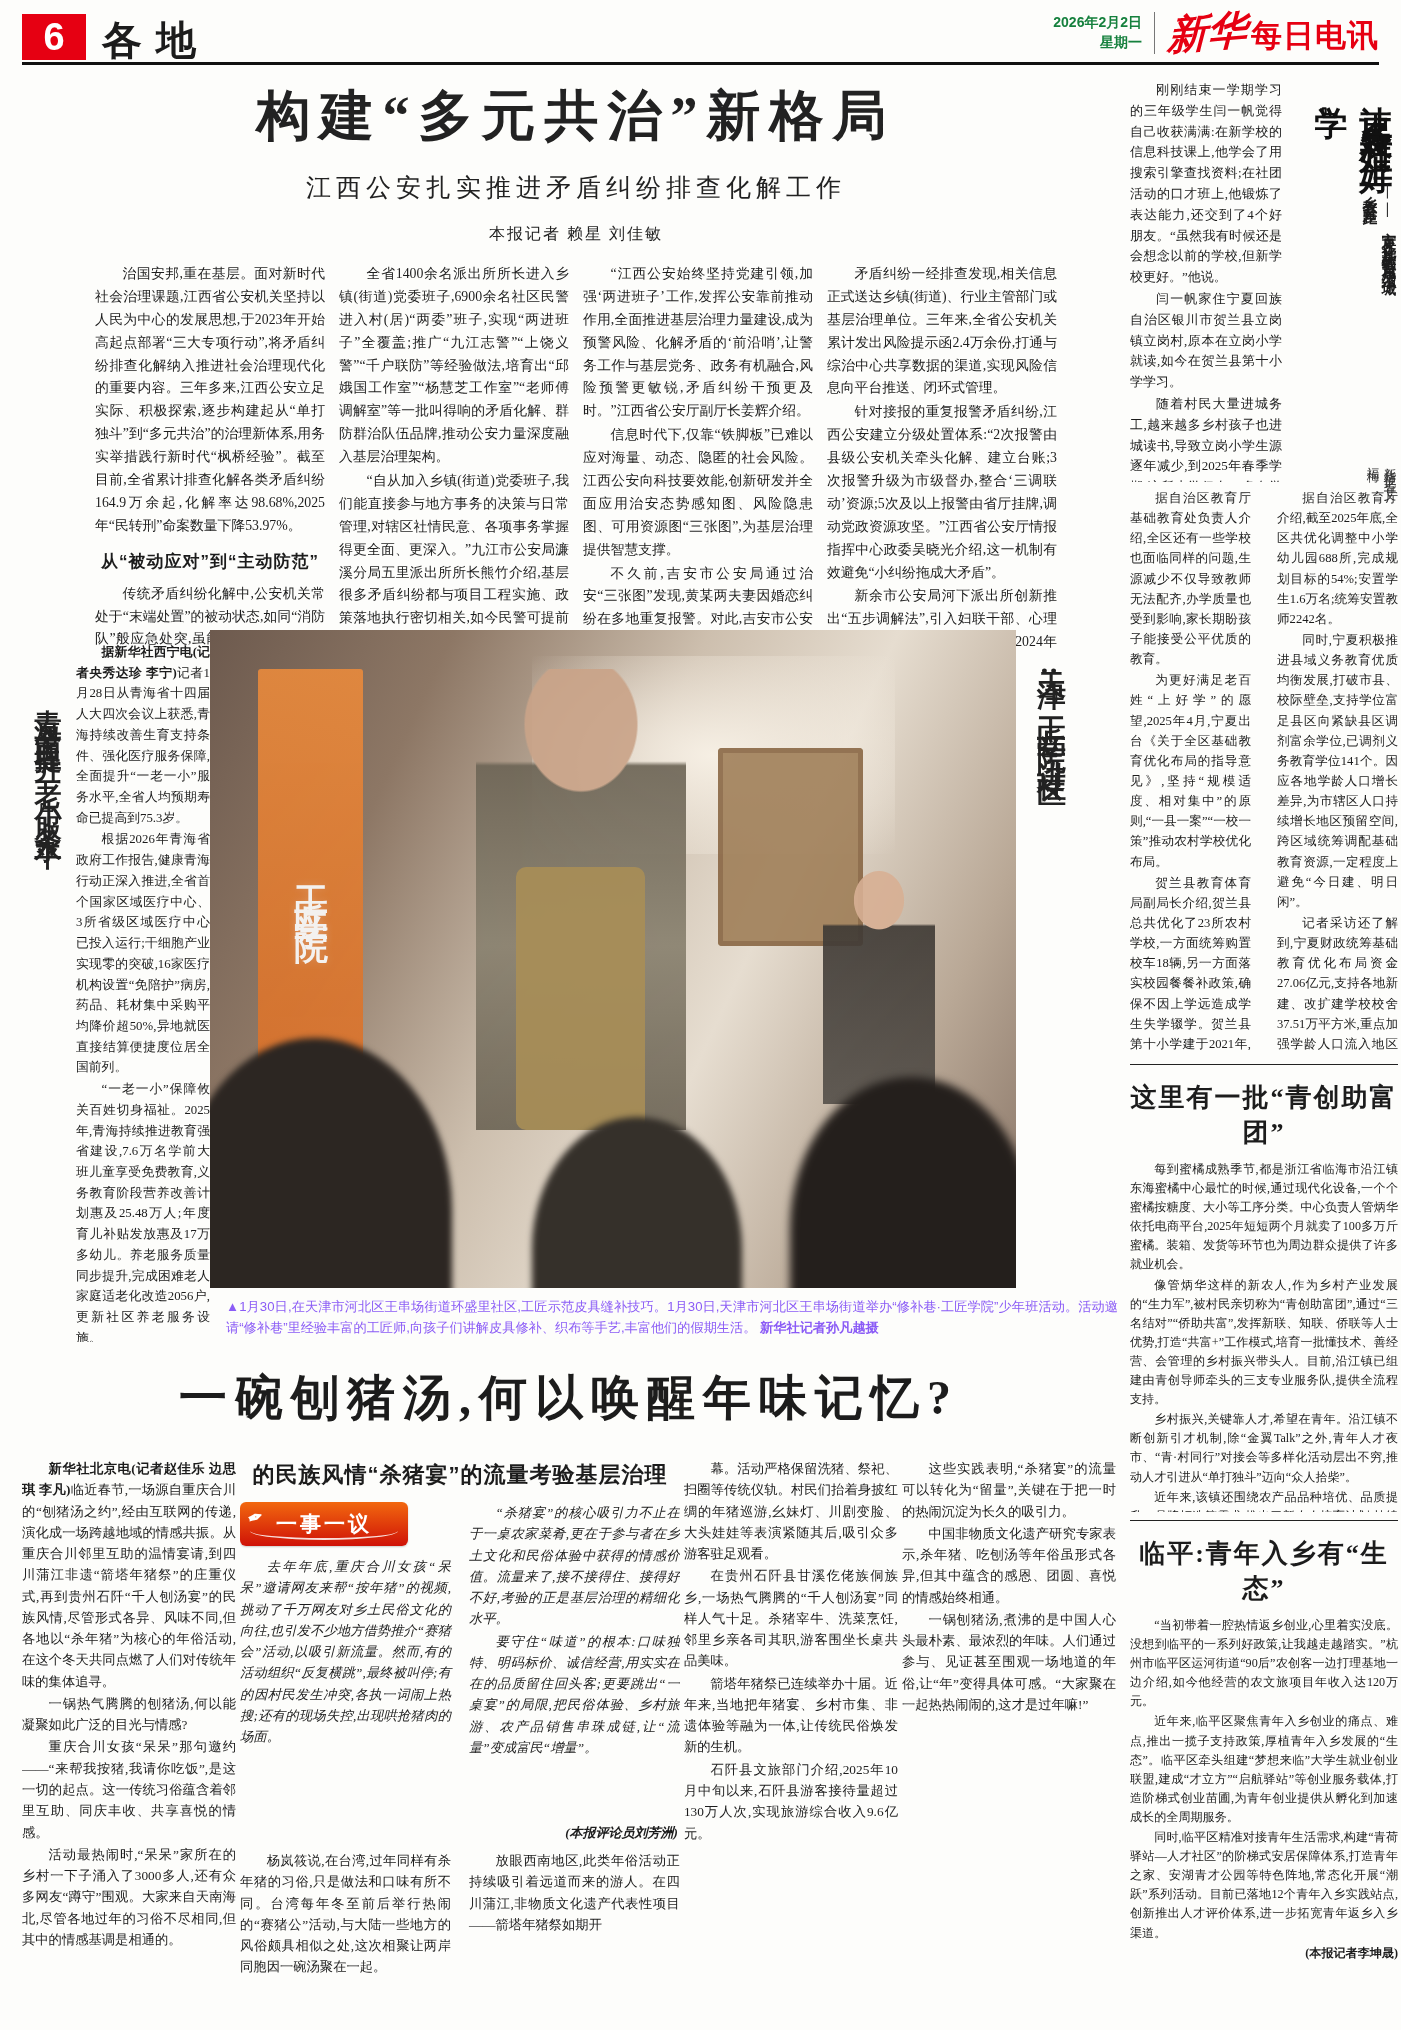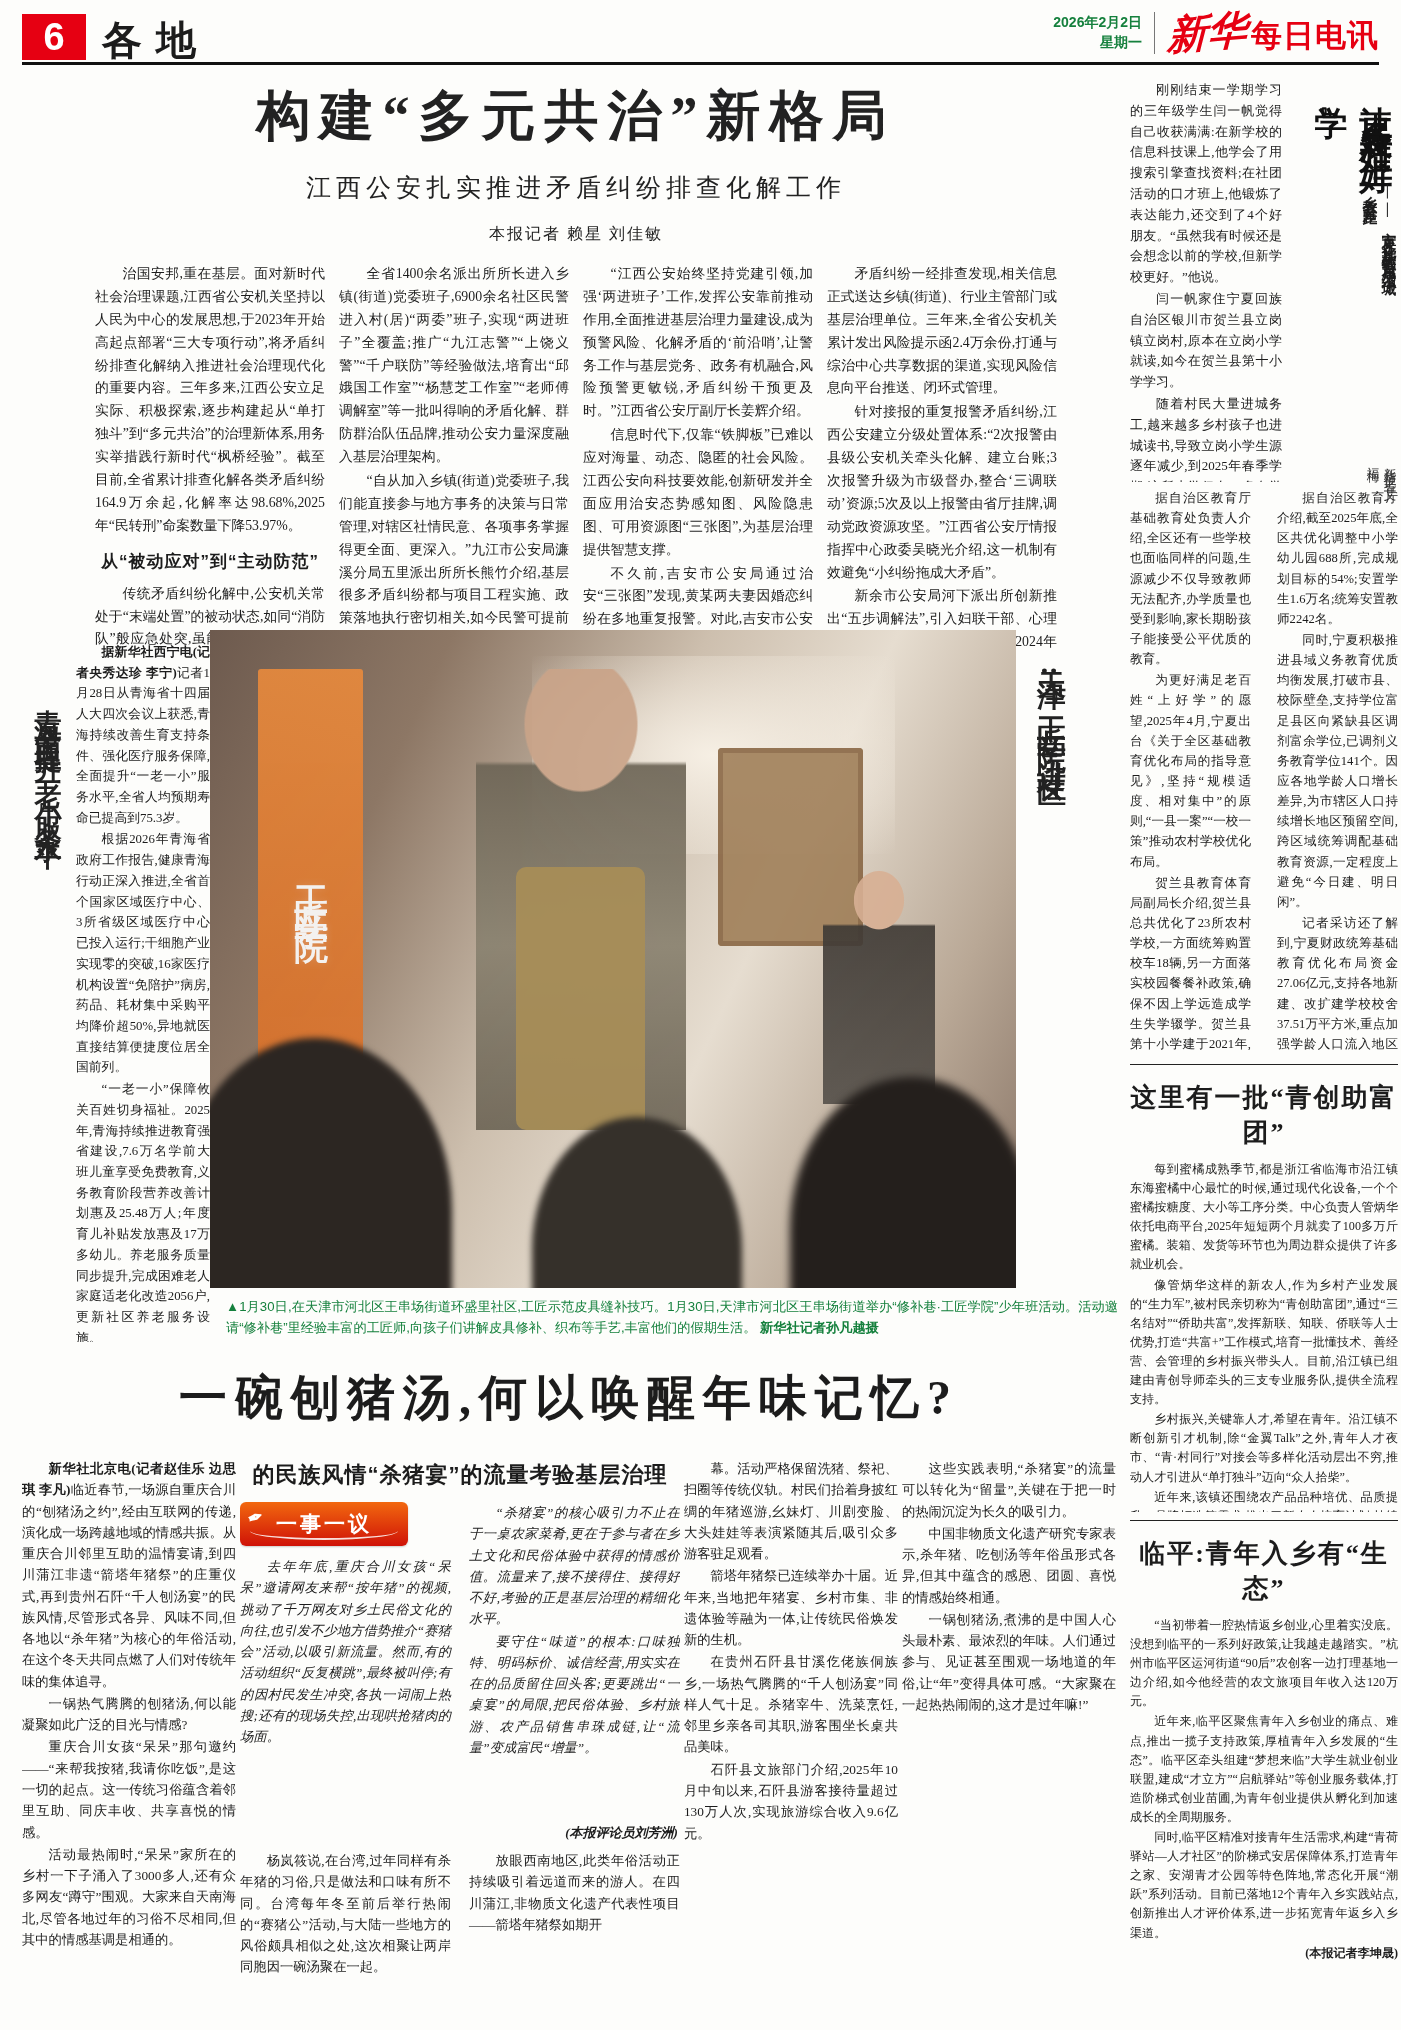--- a/index.html
+++ b/index.html
@@ -50,21 +50,21 @@
           border-radius:40px 40px 0 0;opacity:.92;}
   .ph-apron{position:absolute;left:38%;top:36%;width:16%;height:40%;background:#a98e57;border-radius:10px;opacity:.9;}
   .ph-woman{position:absolute;left:76%;top:36%;width:14%;height:36%;
             background:radial-gradient(ellipse 40% 22% at 50% 14%,#d8b094 55%,rgba(0,0,0,0) 57%),
                        linear-gradient(180deg,rgba(0,0,0,0) 24%,#3f3a35 25%,#55504a 100%);
             border-radius:34px 34px 0 0;opacity:.9;}
   .ph-head1{position:absolute;left:-4%;top:62%;width:34%;height:52%;background:#2c2622;border-radius:50% 50% 0 0;filter:blur(3px);}
   .ph-head2{position:absolute;left:40%;top:74%;width:26%;height:40%;background:#35302a;border-radius:50% 50% 0 0;filter:blur(3px);}
   .ph-head3{position:absolute;left:72%;top:68%;width:30%;height:46%;background:#241f1c;border-radius:50% 50% 0 0;filter:blur(4px);}
   .caption{position:absolute;left:226px;top:1296px;width:892px;font-family:"Liberation Sans",sans-serif;
-           font-size:13.2px;line-height:1.6;text-align:justify;color:#15803d;}
+           font-size:13.2px;line-height:1.6;text-align:justify;color:#8b5cf6;}
   .caption b{font-weight:bold;}
   
   .tj-title{position:absolute;left:1026px;top:648px;width:46px;height:630px;
             writing-mode:vertical-rl;font-size:29px;font-weight:bold;letter-spacing:9px;
             color:#222;font-family:"Liberation Serif",serif;}
   
   .qh{position:absolute;left:22px;top:642px;width:188px;height:700px;display:flex;gap:10px;}
   .qh .vtitle{writing-mode:vertical-rl;font-size:27px;font-weight:bold;letter-spacing:9px;
               width:44px;color:#222;padding-top:46px;}
   .qh .body{flex:1;overflow:hidden;}
@@ -251,22 +251,22 @@
             <p>要守住“味道”的根本:口味独特、明码标价、诚信经营,用实实在在的品质留住回头客;更要跳出“一桌宴”的局限,把民俗体验、乡村旅游、农产品销售串珠成链,让“流量”变成富民“增量”。</p>
           </div>
         <div class="f-sig">(本报评论员刘芳洲)</div>
         <div class="f-after flow">
             <p>杨岚筱说,在台湾,过年同样有杀年猪的习俗,只是做法和口味有所不同。台湾每年冬至前后举行热闹的“赛猪公”活动,与大陆一些地方的风俗颇具相似之处,这次相聚让两岸同胞因一碗汤聚在一起。</p>
             <p>放眼西南地区,此类年俗活动正持续吸引着远道而来的游人。在四川蒲江,非物质文化遗产代表性项目——箭塔年猪祭如期开</p>
           </div>
       </div>
       <div class="bcol flow">
           <p>幕。活动严格保留洗猪、祭祀、扫圈等传统仪轨。村民们抬着身披红绸的年猪巡游,幺妹灯、川剧变脸、大头娃娃等表演紧随其后,吸引众多游客驻足观看。</p>
+          <p>在贵州石阡县甘溪仡佬族侗族乡,一场热气腾腾的“千人刨汤宴”同样人气十足。杀猪宰牛、洗菜烹饪,邻里乡亲各司其职,游客围坐长桌共品美味。</p>
           <p>箭塔年猪祭已连续举办十届。近年来,当地把年猪宴、乡村市集、非遗体验等融为一体,让传统民俗焕发新的生机。</p>
-          <p>在贵州石阡县甘溪仡佬族侗族乡,一场热气腾腾的“千人刨汤宴”同样人气十足。杀猪宰牛、洗菜烹饪,邻里乡亲各司其职,游客围坐长桌共品美味。</p>
           <p>石阡县文旅部门介绍,2025年10月中旬以来,石阡县游客接待量超过130万人次,实现旅游综合收入9.6亿元。</p>
         </div>
       <div class="bcol flow">
           <p>这些实践表明,“杀猪宴”的流量可以转化为“留量”,关键在于把一时的热闹沉淀为长久的吸引力。</p>
           <p>中国非物质文化遗产研究专家表示,杀年猪、吃刨汤等年俗虽形式各异,但其中蕴含的感恩、团圆、喜悦的情感始终相通。</p>
           <p>一锅刨猪汤,煮沸的是中国人心头最朴素、最浓烈的年味。人们通过参与、见证甚至围观一场地道的年俗,让“年”变得具体可感。“大家聚在一起热热闹闹的,这才是过年嘛!”</p>
         </div>
     </div>
   </div>
 

